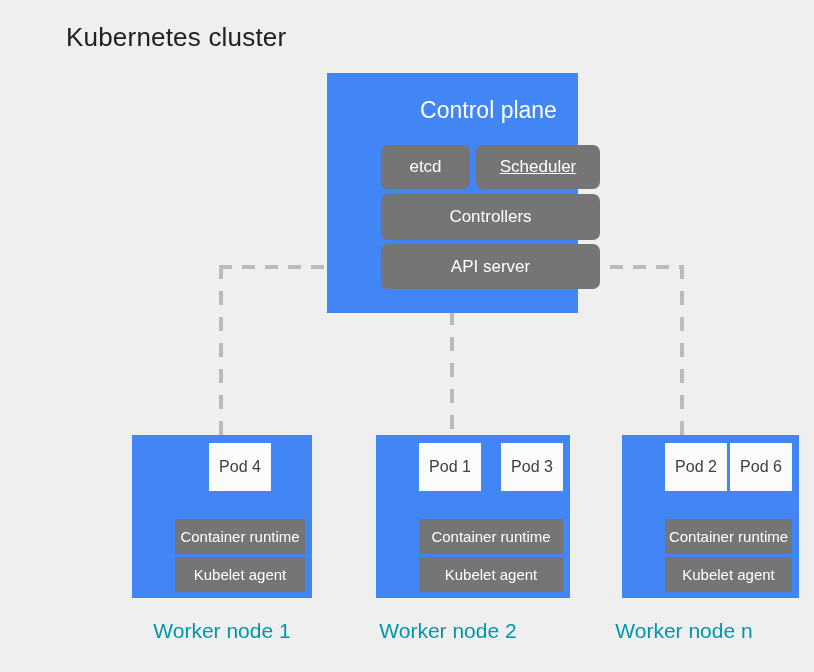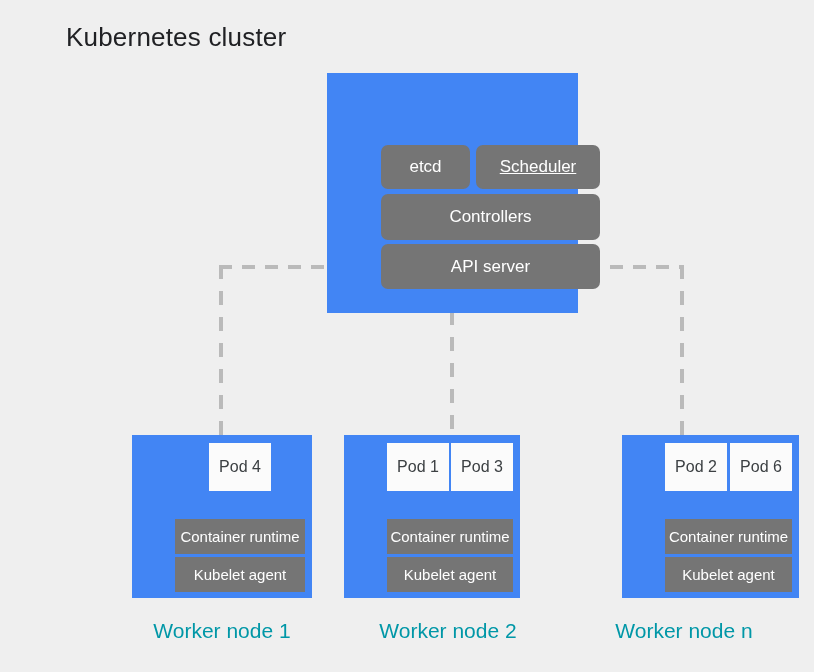--- a/index.html
+++ b/index.html
@@ -50,21 +50,21 @@
   }
   .cp-comp{font-size:17px;border-radius:7px;}
   #cp-etcd{left:18px;top:72px;width:89px;height:44px;}
   #cp-scheduler{left:113px;top:72px;width:124px;height:44px;text-decoration:underline;}
   #cp-controllers{left:18px;top:121px;width:219px;height:46px;}
   #cp-api{left:18px;top:171px;width:219px;height:45px;}
 
   
   .worker{top:435px;height:163px;}
   #worker-1{left:96px;width:180px;}
-  #worker-2{left:308px;width:176px;}
+  #worker-2{left:340px;width:194px;}
   #worker-n{left:586px;width:177px;}
 
   .pod-row{
     left:7px;right:7px;top:8px;height:48px;
     display:flex;align-items:stretch;
   }
   .pod-row.single{justify-content:center;}
   .pod-row.double{justify-content:space-between;}
   .pod{
     width:62px;background:var(--pod-white,#fbfbfb);
@@ -87,20 +87,21 @@
 <body>
 
 <div class="abs page-title">Kubernetes cluster</div>
 
 <div id="conn-h" class="abs dash-h"></div>
 <div id="conn-v-left" class="abs dash-v"></div>
 <div id="conn-v-center" class="abs dash-v"></div>
 <div id="conn-v-right" class="abs dash-v"></div>
 
 <div id="control-plane" class="abs blue-box">
+  <div class="abs cp-title">Control plane</div>
   <div id="cp-etcd" class="abs gray-box cp-comp">etcd</div>
   <div id="cp-scheduler" class="abs gray-box cp-comp">Scheduler</div>
   <div id="cp-controllers" class="abs gray-box cp-comp">Controllers</div>
   <div id="cp-api" class="abs gray-box cp-comp">API server</div>
 </div>
 
 <div id="worker-1" class="abs blue-box worker">
   <div class="abs pod-row single">
     <div class="pod">Pod 4</div>
   </div>

